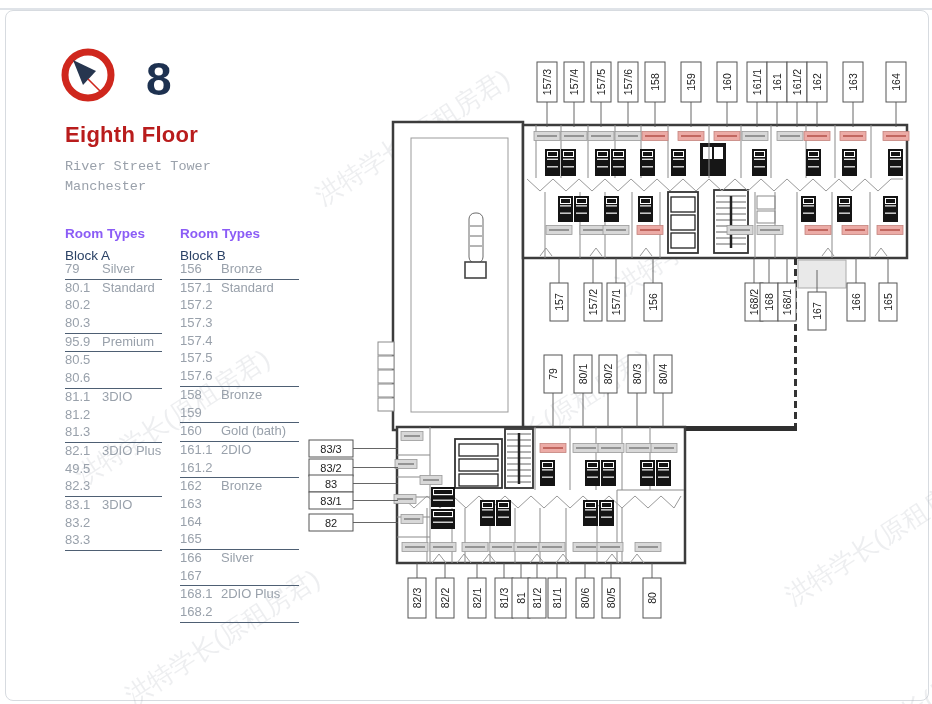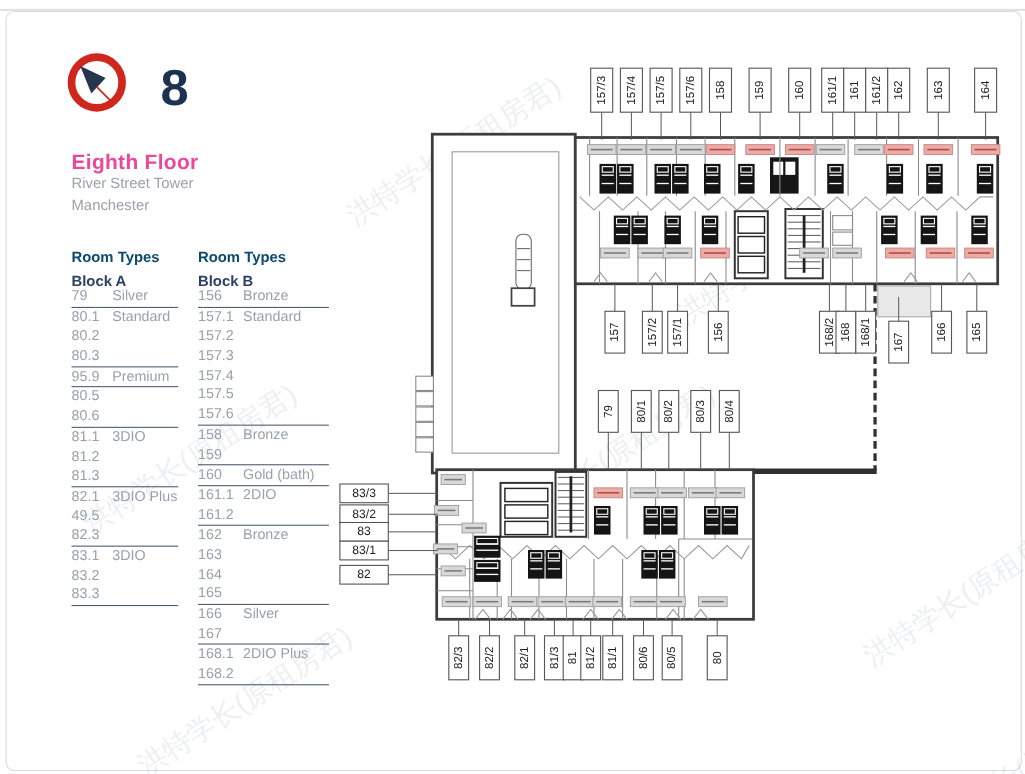--- a/index.html
+++ b/index.html
@@ -2,24 +2,24 @@
 <html><head>
 <meta charset="utf-8">
 <style>
   html,body{margin:0;padding:0;background:#f4f5f7;}
   #page{position:relative;width:932px;height:704px;background:#ffffff;overflow:hidden;
         font-family:"Liberation Sans",sans-serif;}
   .topline{position:absolute;left:0;top:8px;width:932px;height:2px;background:#dfe3e8;}
   .card{position:absolute;left:5px;top:10px;right:3px;bottom:3px;border:1.5px solid #d7dbe0;
         border-radius:8px;pointer-events:none;}
   .big-number{position:absolute;left:146px;top:52px;font-size:46px;font-weight:bold;color:#1d3150;}
-  .floor-title{position:absolute;left:65px;top:138px;font-size:19px;font-weight:bold;color:#ec4899;letter-spacing:.3px;}
-  .subtitle{position:absolute;left:65px;top:157px;font-size:13.5px;color:#9aa1ab;line-height:1.45;}
-  .legend-h1{position:absolute;font-size:13.5px;font-weight:bold;color:#0c4a6e;}
-  .legend-h2{position:absolute;font-size:13.5px;font-weight:bold;color:#2b4266;}
+  .floor-title{position:absolute;left:65px;top:122px;font-size:22px;font-weight:bold;color:#b91c1c;letter-spacing:.3px;}
+  .subtitle{position:absolute;left:65px;top:157px;font-size:13.5px;color:#9aa1ab;line-height:1.45;font-family:Liberation Mono, monospace;}
+  .legend-h1{position:absolute;font-size:13.5px;font-weight:bold;color:#8b5cf6;}
+  .legend-h2{position:absolute;font-size:13.5px;font-weight:normal;color:#2b4266;}
   .legend{position:absolute;top:261px;}
   .legend .row{height:17.7px;display:flex;align-items:flex-start;font-size:13px;color:#99a1ab;}
   .legend .row.u{border-bottom:1px solid #4e5f73;}
   .legend .code{display:inline-block;}
   .legend-a{left:65px;width:97px;}
   .legend-a .code{width:37px;}
   .legend-b{left:180px;width:119px;}
   .legend-b .code{width:41px;}
   .wm{position:absolute;font-size:26px;color:#8d94a0;opacity:.15;white-space:nowrap;
       transform:rotate(-33deg);pointer-events:none;}

